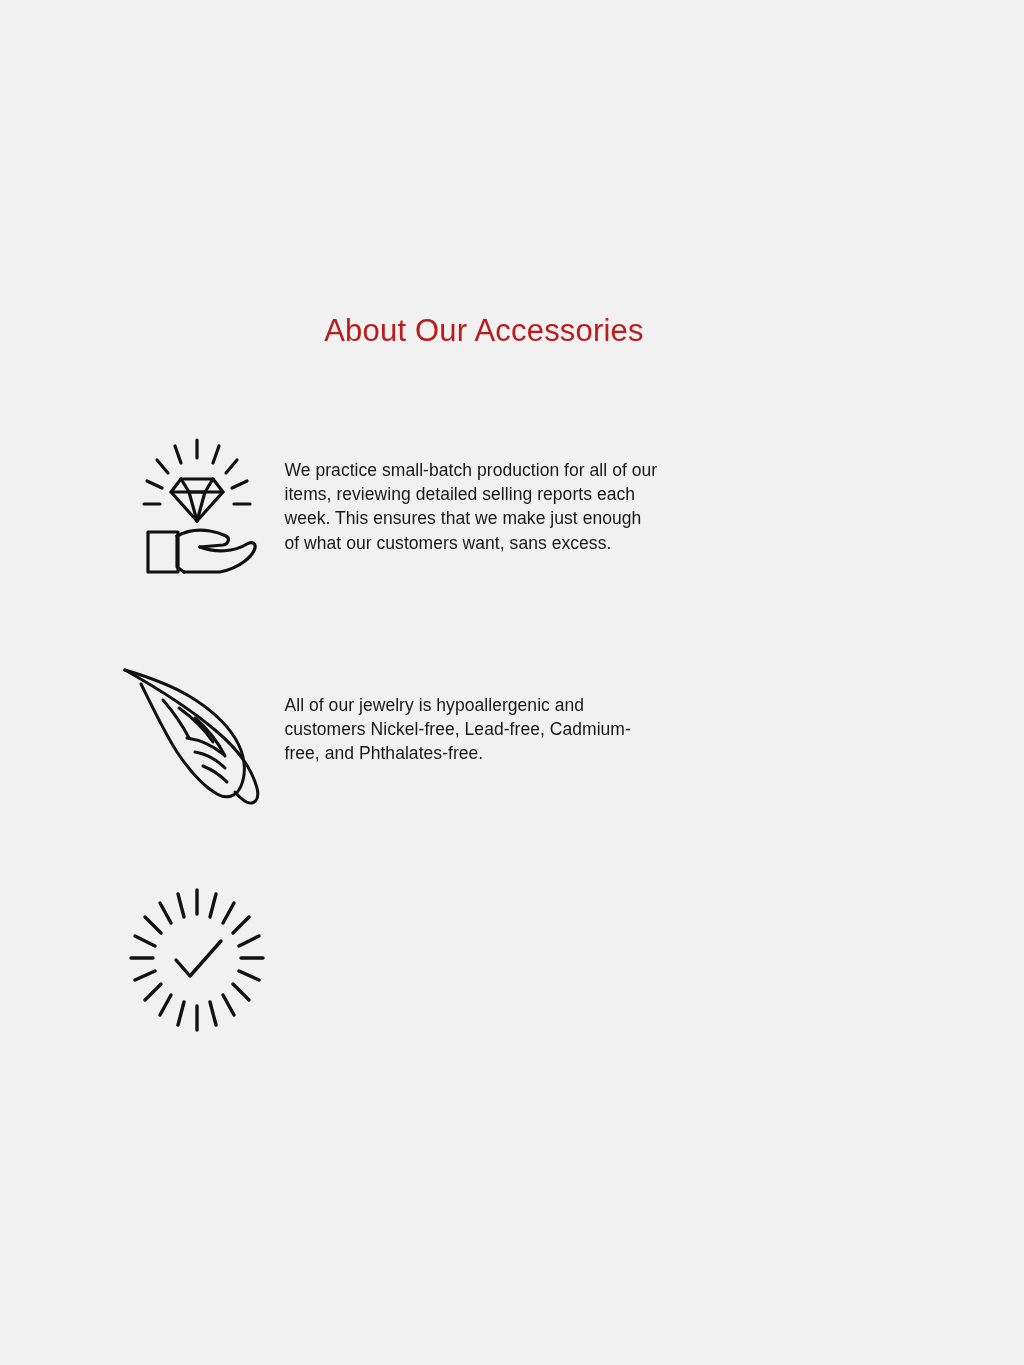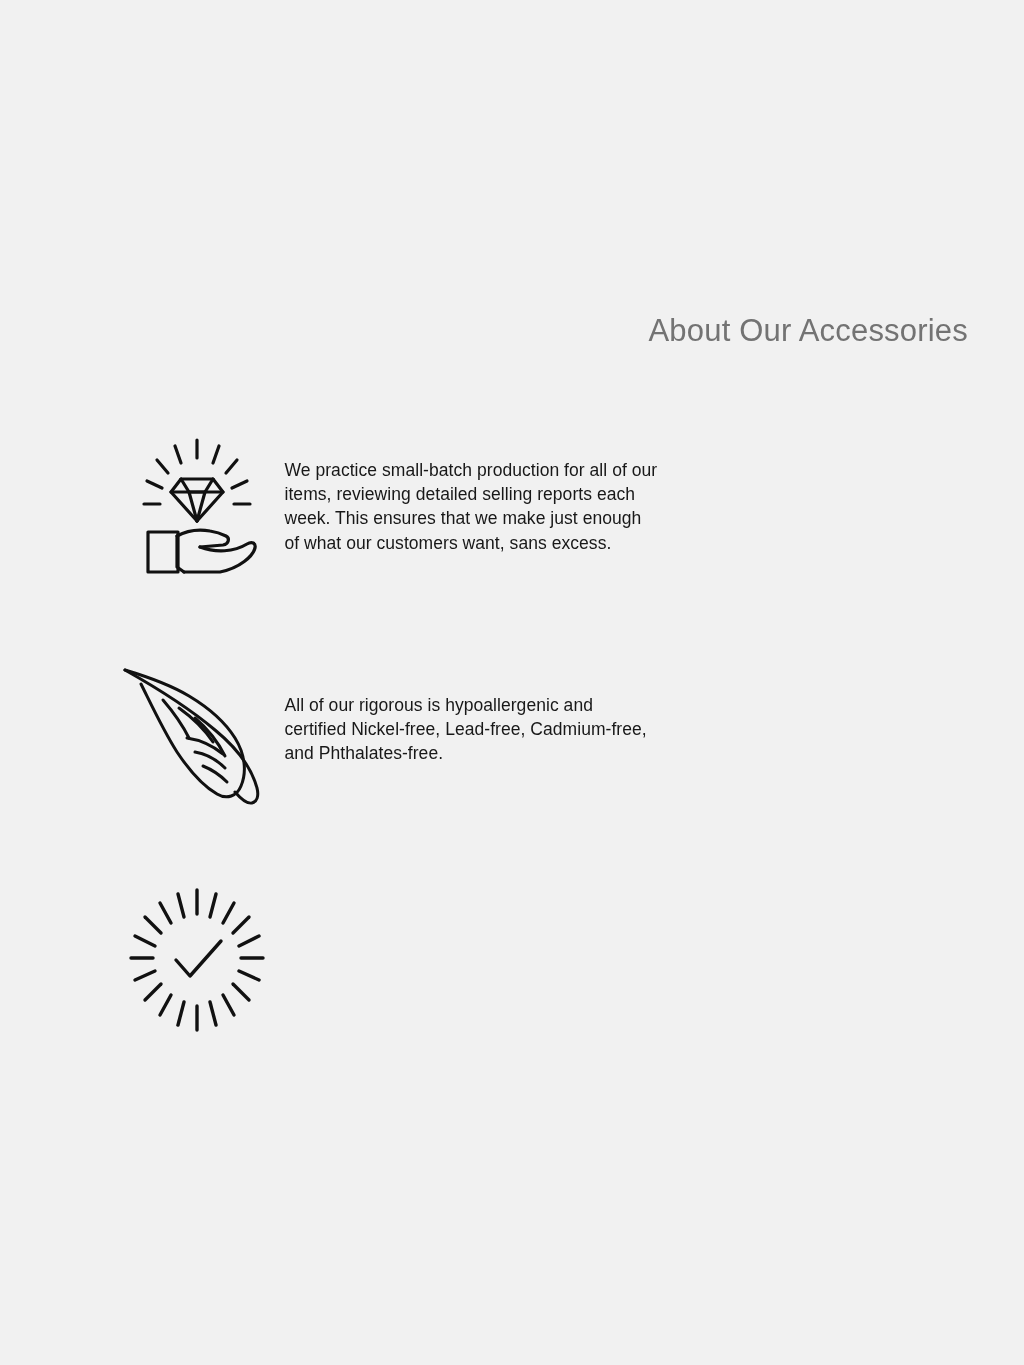--- a/index.html
+++ b/index.html
@@ -18,25 +18,25 @@
     position: relative;
     width: 1024px;
     height: 1365px;
     box-sizing: border-box;
   }
   .section-title {
     position: absolute;
     top: 313px;
     left: 0;
     width: 968px;
-    text-align: right;
+    text-align: center;
     font-size: 31px;
     font-weight: 400;
     letter-spacing: 0.2px;
-    color: #737373;
+    color: #b91c1c;
     margin: 0;
   }
   .features {
     position: absolute;
     top: 430px;
     left: 0;
     width: 819px;
   }
   .feature {
     display: flex;
@@ -114,21 +114,21 @@
           <path d="M8 10 C40 28 72 48 98 70 C120 88 134 106 140 128 C142 136 140 142 135 143 C130 144 124 139 118 132"></path>
           <path d="M8 10 C28 16 52 24 72 36 C92 48 108 62 118 78 C128 94 130 112 124 126 C120 136 110 140 100 134 C86 126 72 110 60 92 C46 70 34 44 24 24"></path>
           <path d="M46 40 C58 54 66 66 72 78"></path>
           <path d="M62 48 C76 58 88 70 96 82"></path>
           <path d="M78 58 C92 70 102 84 108 96"></path>
           <path d="M70 78 C84 80 96 86 106 94"></path>
           <path d="M78 92 C90 94 100 100 108 108"></path>
           <path d="M86 106 C96 110 104 116 110 122"></path>
         </svg>
       </div>
-      <div class="feature-text">All of our rigorous is hypoallergenic and certified Nickel-free, Lead-free, Cadmium-free, and Phthalates-free.</div>
+      <div class="feature-text">All of our jewelry is hypoallergenic and customers Nickel-free, Lead-free, Cadmium-free, and Phthalates-free.</div>
     </div>
 
     <div class="feature feature-3">
       <div class="feature-icon">
         <svg width="150" height="155" viewBox="0 0 150 155" fill="none" stroke="#111" stroke-width="3.4" stroke-linecap="round" stroke-linejoin="round">
 
           <line x1="75" y1="6" x2="75" y2="30"></line>
           <line x1="56" y1="10" x2="62" y2="33"></line>
           <line x1="94" y1="10" x2="88" y2="33"></line>
           <line x1="38" y1="19" x2="49" y2="39"></line>

